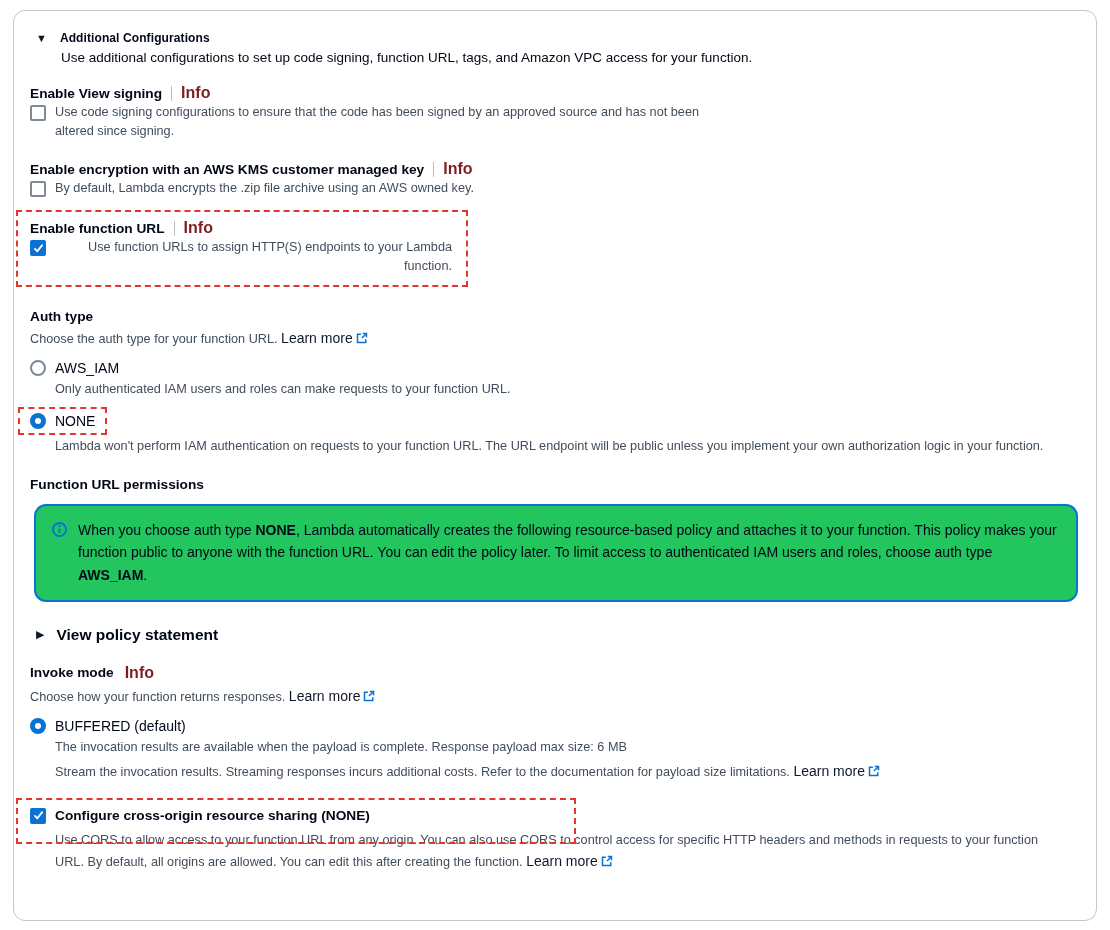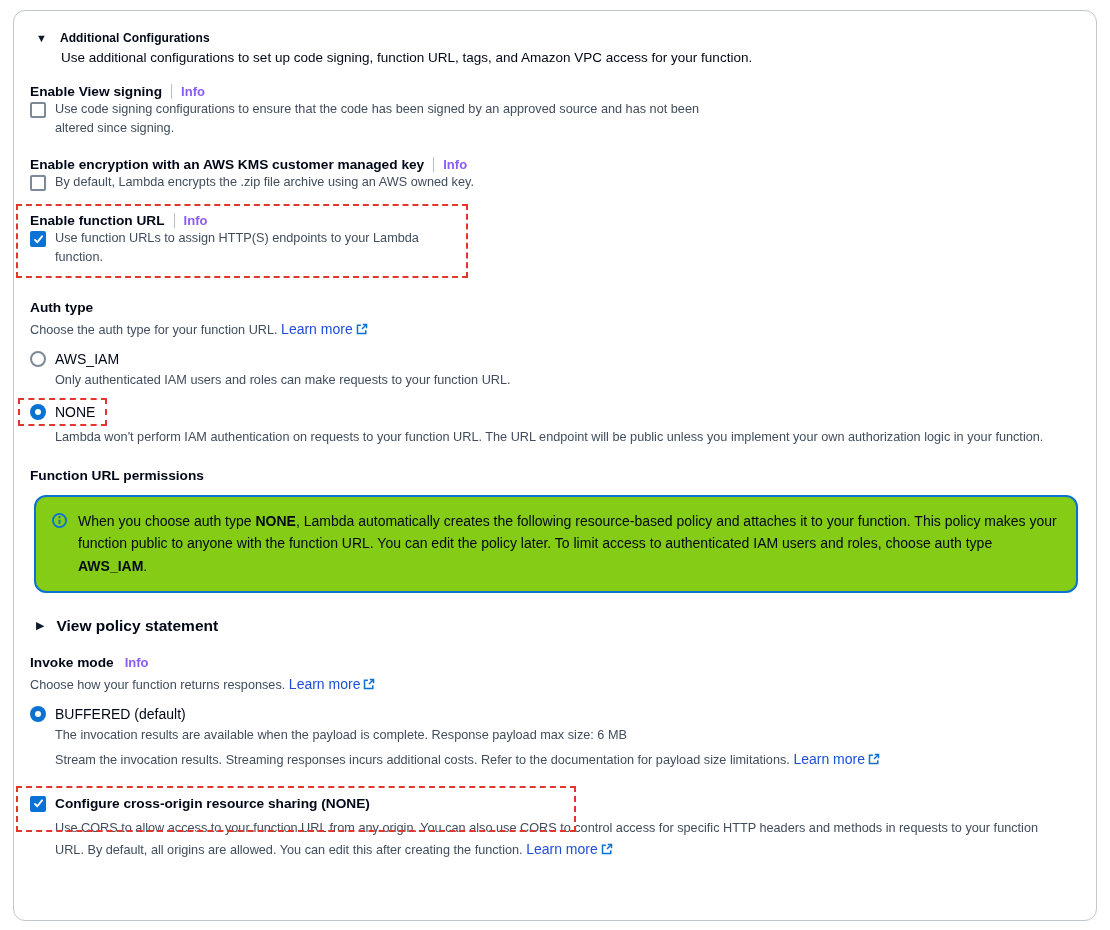--- a/index.html
+++ b/index.html
@@ -23,21 +23,21 @@
   
   .panel-header { display: flex; align-items: center; gap: 13px; padding-left: 6px; margin-top: 4px; cursor: pointer; }
   .tri { font-size: 11px; color: #0f1b2a; line-height: 1; }
   .panel-title { font-size: 12px; font-weight: 700; margin: 0; letter-spacing: 0.1px; }
   .panel-sub { margin: 5px 0 0 31px; font-size: 13.5px; color: #000716; }
 
   
   .label-row { display: flex; align-items: center; font-size: 13.7px; font-weight: 700; color: #000716; }
   .sep { width: 1px; height: 15px; background: #b6bec9; margin: 0 9px; }
   .sep.nosep { background: transparent; margin: 0 5px; }
-  .info-link { color: #8b5cf6; font-size: 13px; font-weight: 700; text-decoration: none; cursor: pointer; }
+  .info-link { color: #7f1d1d; font-size: 16px; font-weight: 700; text-decoration: none; cursor: pointer; }
 
   .section { margin-top: 19px; }
   .cb-row { display: flex; gap: 9px; margin-top: 1px; font-size: 12.7px; color: #414d5c; line-height: 1.5; }
   .cb-text { padding-top: 0px; }
   .checkbox {
     width: 16px; height: 16px; flex: none; margin-top: 2px;
     border: 2px solid #7d8998; border-radius: 2px; background: #fff; cursor: pointer;
     display: flex; align-items: center; justify-content: center;
   }
   .checkbox.checked { background: #0972d3; border-color: #0972d3; }
@@ -47,38 +47,38 @@
     width: 16px; height: 16px; flex: none; border-radius: 50%;
     border: 2px solid #7d8998; background: #fff; cursor: pointer;
     display: flex; align-items: center; justify-content: center;
   }
   .radio.checked { border: none; background: #0972d3; }
   .radio-dot { width: 6px; height: 6px; border-radius: 50%; background: #fff; }
   .radio-label { font-size: 14px; color: #000716; }
   .radio-desc { margin: 4px 0 0 25px; font-size: 12.7px; color: #414d5c; line-height: 1.5; }
 
   .helper { margin-top: 6px; font-size: 12.7px; color: #414d5c; }
-  .learn-more { color: #1d4ed8; font-size: 14px; text-decoration: none; cursor: pointer; white-space: nowrap; }
+  .learn-more { color: #0f172a; font-size: 14px; text-decoration: none; cursor: pointer; white-space: nowrap; }
   .ext-ico { vertical-align: -1px; margin-left: 3px; }
 
   
-  .hl { border: 2px dashed #e0362c; }
+  .hl { border: 2px dashed #e0362c; text-align: right; }
   .hl-furl { margin-left: -14px; padding: 7px 14px 9px 12px; width: 452px; margin-top: 12px; }
   .hl-furl .label-row { margin-top: 0; }
   .hl-none { display: inline-flex; margin-left: -12px; padding: 4px 10px 4px 10px; margin-top: 8px; }
   .hl-none .radio-row { margin-top: 0; }
   .cors-wrap { position: relative; }
   .hl-cors { position: absolute; left: -14px; top: -8px; width: 560px; height: 46px; pointer-events: none; }
 
   
   .alert {
     display: flex; gap: 11px; align-items: flex-start;
     margin: 12px 2px 0 4px;
     border: 2px solid #0972d3; border-radius: 12px;
-    background: #84cc16;
+    background: #22c55e;
     padding: 13px 16px 14px 16px;
     font-size: 14px; line-height: 1.58; color: #000716;
   }
   .alert-icon { flex: none; margin-top: 3px; }
   .alert b { font-weight: 700; }
 
   .policy-header { display: flex; align-items: center; gap: 12px; margin-top: 24px; padding-left: 6px; cursor: pointer; }
   .policy-title { font-size: 15.5px; font-weight: 700; margin: 0; }
 
   

